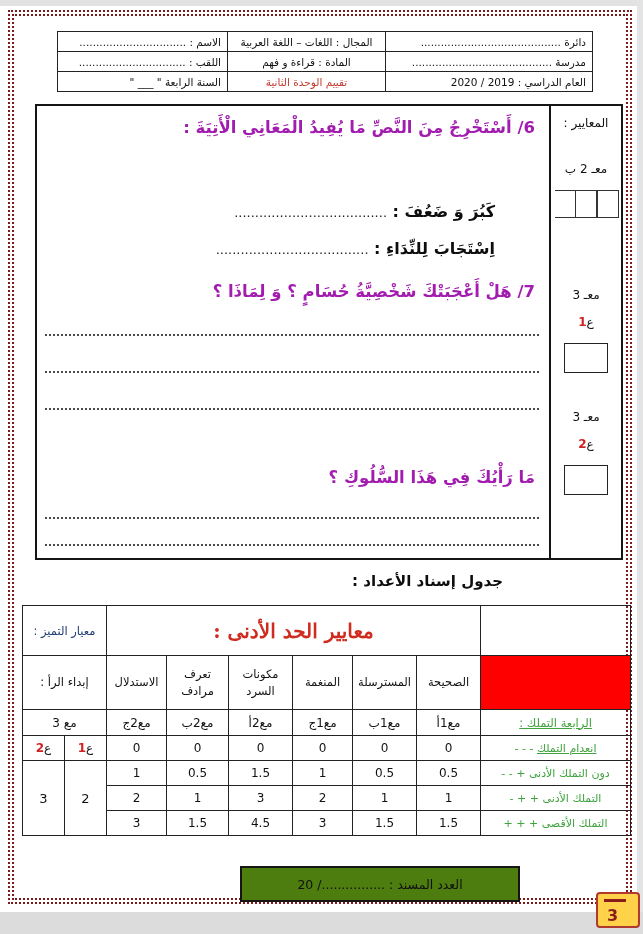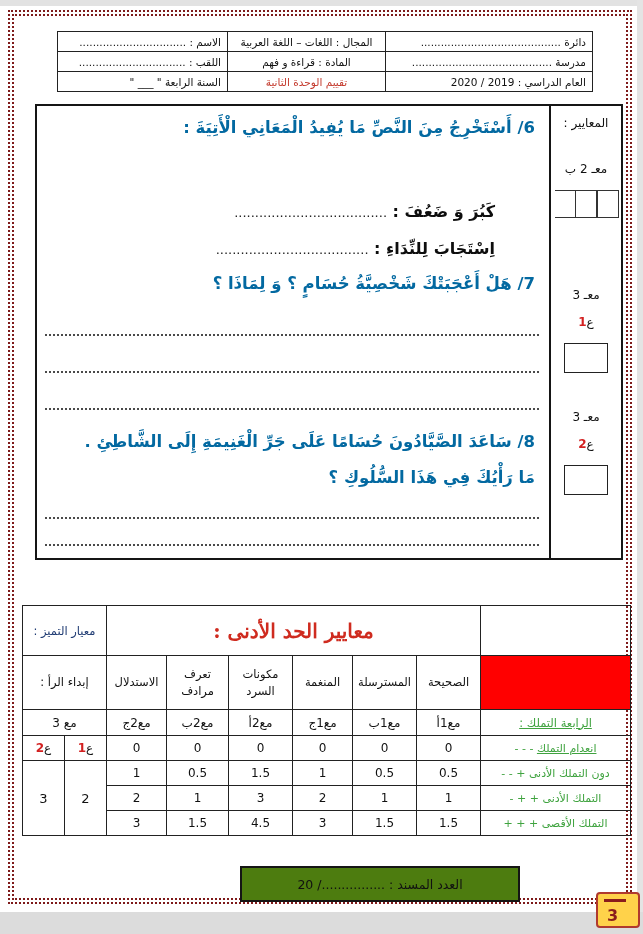--- a/index.html
+++ b/index.html
@@ -23,21 +23,21 @@
   table.hdr td { border:1px solid #222; height:20px; padding:1px 6px; white-space:nowrap; }
   td.c-right { width:207px; text-align:right; }
   td.c-mid   { width:158px; text-align:center; }
   td.c-left  { width:170px; text-align:right; }
   .red-text  { color:#c43b2e; }
 
   
   .main-box { position:absolute; left:35px; top:104px; width:588px; height:456px;
               border:2px solid #151515; direction:rtl; }
   .qcontent { position:absolute; top:0; right:74px; left:0; height:100%; }
-  .q-line { position:absolute; right:12px; left:10px; font-weight:bold; font-size:16.5px; color:#0369a1; }
+  .q-line { position:absolute; right:12px; left:10px; font-weight:bold; font-size:16.5px; color:#a21caf; }
   .q-sub  { position:absolute; right:52px; left:10px; font-weight:bold; font-size:16px; color:#0d0d0d; }
   .dots-inline { font-weight:normal; font-size:13px; letter-spacing:1px; color:#222; }
   .ans-line { position:absolute; right:8px; left:8px; border-bottom:2.5px dotted #4a4a4a; height:2px; }
 
   
   .sidebar { position:absolute; top:0; right:0; width:72px; height:100%;
              border-left:2px solid #151515; font-size:12px; color:#111; }
   .sb-item { position:absolute; width:100%; text-align:center; }
   .sb-num-red { color:#d32020; font-weight:bold; }
   .boxes3 { position:absolute; left:4px; width:64px; height:28px; display:flex; }
@@ -118,26 +118,25 @@
 
       <div class="q-sub" style="top:96px;">
         <span>كَبُرَ وَ ضَعُفَ :</span>
         <span class="dots-inline">.....................................</span>
       </div>
       <div class="q-sub" style="top:133px;">
         <span>اِسْتَجَابَ لِلنِّدَاءِ :</span>
         <span class="dots-inline">.....................................</span>
       </div>
 
-      <div class="q-line" style="top:168px;">7/ هَلْ أَعْجَبَتْكَ شَخْصِيَّةُ حُسَامٍ ؟ وَ لِمَاذَا ؟</div>
+      <div class="q-line" style="top:176px;">7/ هَلْ أَعْجَبَتْكَ شَخْصِيَّةُ حُسَامٍ ؟ وَ لِمَاذَا ؟</div>
       <div class="ans-line" style="top:228px;"></div>
       <div class="ans-line" style="top:265px;"></div>
       <div class="ans-line" style="top:302px;"></div>
 
-      <div class="q-line" style="top:326px;">8/ سَاعَدَ الصَّيَّادُونَ حُسَامًا عَلَى جَرِّ الْغَنِيمَةِ إِلَى الشَّاطِئِ .</div>
       <div class="q-line" style="top:362px;">مَا رَأْيُكَ فِي هَذَا السُّلُوكِ ؟</div>
       <div class="ans-line" style="top:411px;"></div>
       <div class="ans-line" style="top:438px;"></div>
     </div>
 
     <div class="sidebar">
       <div class="sb-item" style="top:10px;">المعايير :</div>
 
       <div class="sb-item" style="top:56px;">معـ 2 ب</div>
       <div class="boxes3" style="top:84px;">
@@ -153,20 +152,21 @@
       <div class="box1" style="top:237px;"></div>
 
       <div class="sb-item" style="top:304px;">معـ 3</div>
       <div class="sb-item" style="top:331px;">
         <span>ع</span><span class="sb-num-red">2</span>
       </div>
       <div class="box1" style="top:359px;"></div>
     </div>
   </div>
 
+  <div class="section-title">جدول إسناد الأعداد :</div>
 
   <table class="grade">
     <colgroup>
       <col style="width:150px">
         <col style="width:64px">
         <col style="width:64px">
         <col style="width:60px">
       <col style="width:64px">
         <col style="width:62px">
         <col style="width:60px">

